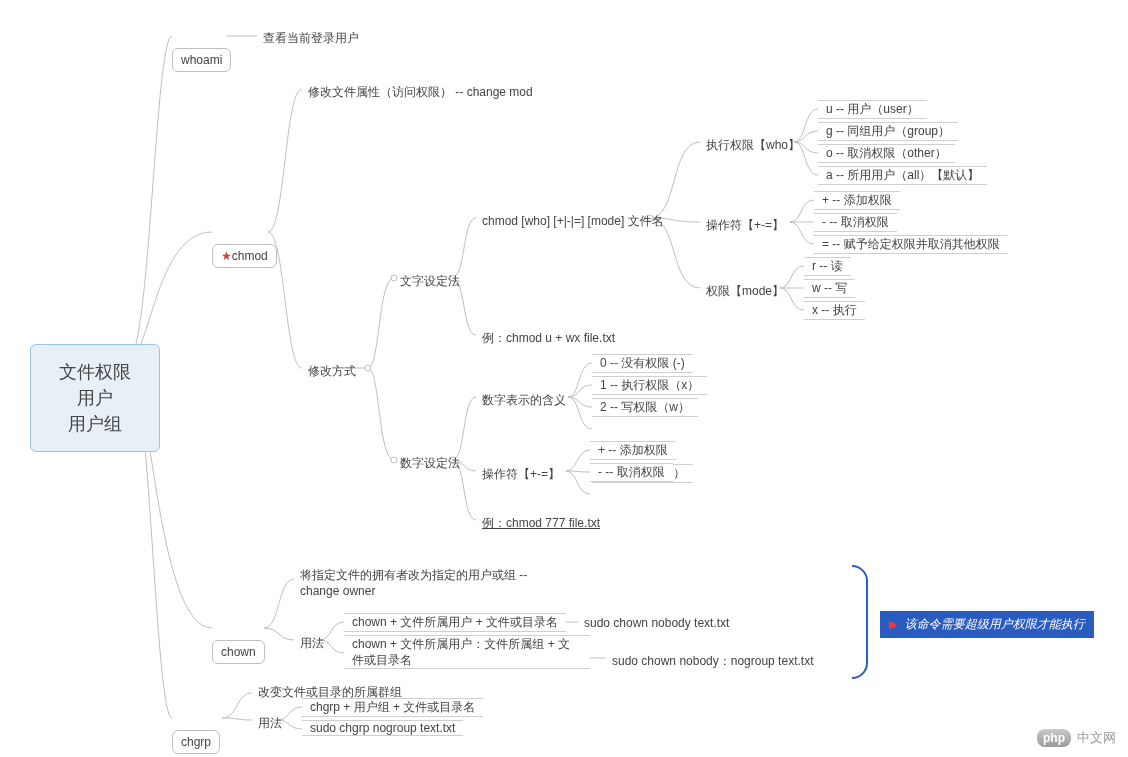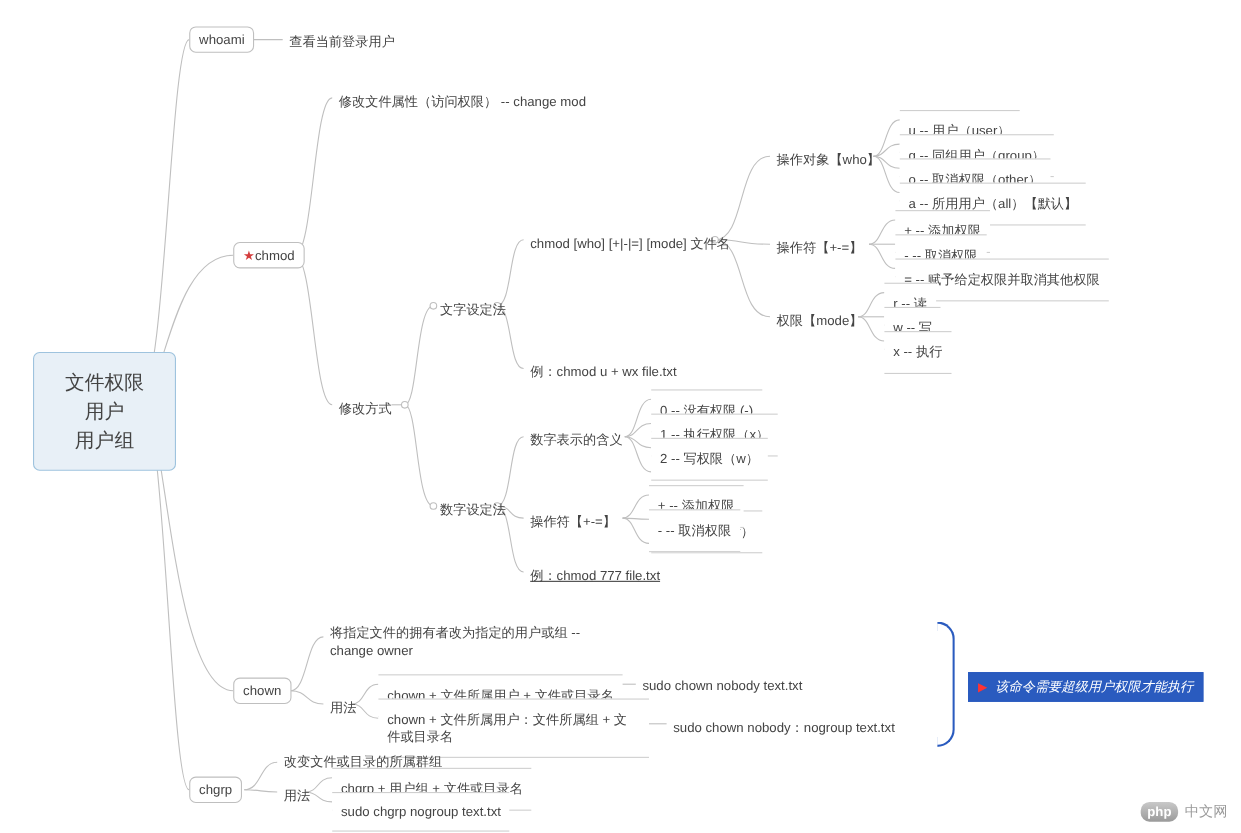--- a/index.html
+++ b/index.html
@@ -13,35 +13,36 @@
     color: #444;
   }
   .stage { position: relative; width: 1128px; height: 757px; }
   .node {
     position: absolute;
     border: 1px solid #bfbfbf;
     border-radius: 6px;
     padding: 4px 8px;
     background: #ffffff;
     white-space: nowrap;
+    margin-top: 24px;
   }
   .node.root {
     border-color: #9ec3de;
     background: #e8f0f7;
     font-size: 18px;
     padding: 14px 16px;
     text-align: center;
     line-height: 26px;
   }
   .star { color: #d43d3d; }
   .leaf {
     position: absolute;
     border-top: 1px solid #cfcfcf;
     border-bottom: 1px solid #cfcfcf;
-    padding: 10px 8px;
+    padding: 0 8px;
     background: #fff;
     white-space: nowrap;
   }
   .plain {
     position: absolute;
     padding: 2px 6px;
     white-space: nowrap;
     color: #444;
   }
   .summary-brace {
@@ -194,21 +195,21 @@
 <div class="node" style="left:212px; top:220px;">
   <span class="star">★</span><span>chmod</span>
 </div>
 <div class="plain" style="left:302px; top:82px;">修改文件属性（访问权限） -- change mod</div>
 <div class="plain" style="left:302px; top:361px;">修改方式</div>
 
 <div class="plain" style="left:394px; top:271px;">文字设定法</div>
 <div class="plain" style="left:476px; top:211px;">chmod [who] [+|-|=] [mode] 文件名</div>
 <div class="plain" style="left:476px; top:328px;">例：chmod u + wx file.txt</div>
 
-<div class="plain" style="left:700px; top:135px;">操作对象【who】</div>
+<div class="plain" style="left:700px; top:135px;">执行权限【who】</div>
 <div class="leaf" style="left:818px; top:100px;">u -- 用户（user）</div>
 <div class="leaf" style="left:818px; top:122px;">g -- 同组用户（group）</div>
 <div class="leaf" style="left:818px; top:144px;">o -- 取消权限（other）</div>
 <div class="leaf" style="left:818px; top:166px;">a -- 所用用户（all）【默认】</div>
 
 <div class="plain" style="left:700px; top:215px;">操作符【+-=】</div>
 <div class="leaf" style="left:814px; top:191px;">+ -- 添加权限</div>
 <div class="leaf" style="left:814px; top:213px;">- -- 取消权限</div>
 <div class="leaf" style="left:814px; top:235px;text-align:center;">= -- 赋予给定权限并取消其他权限</div>
 

